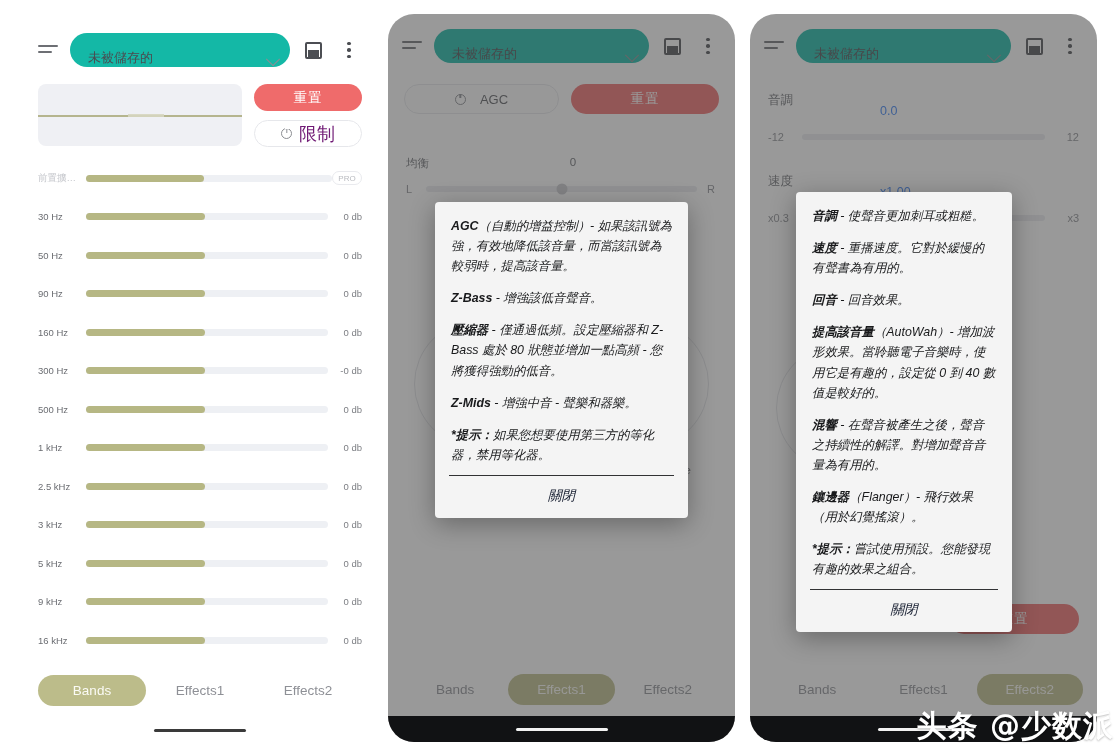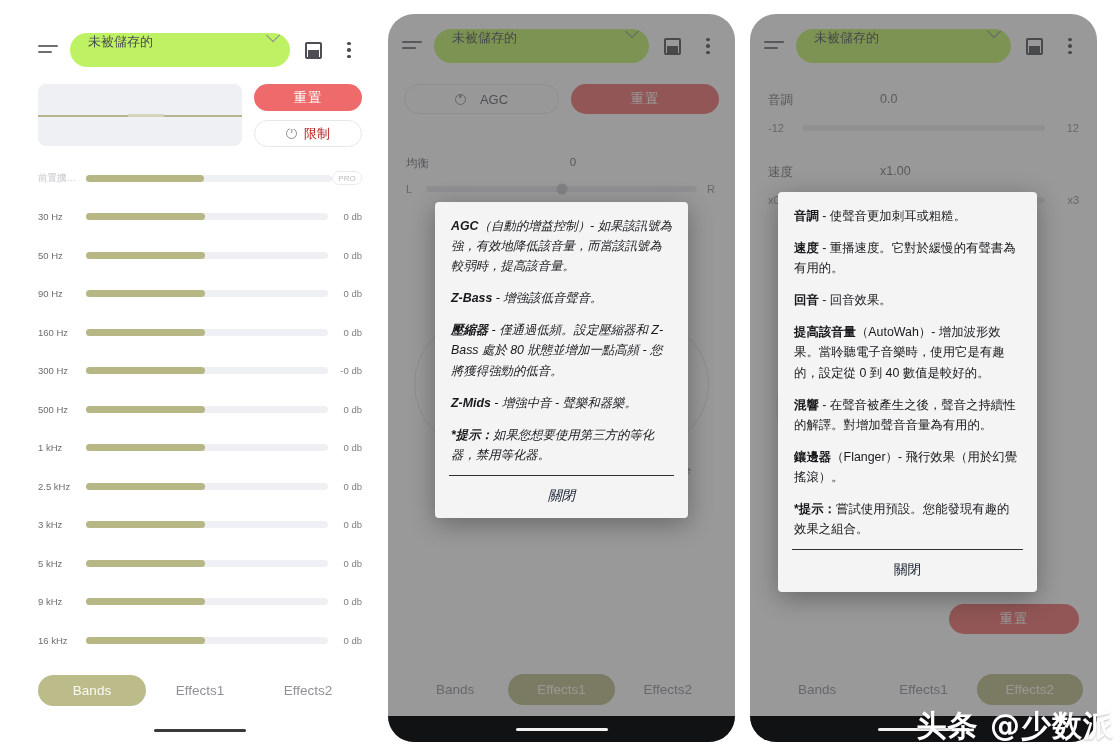--- a/index.html
+++ b/index.html
@@ -55,22 +55,22 @@
   }
   .hamburger { width: 22px; height: 16px; position: relative; flex: 0 0 auto; cursor: pointer; }
   .hamburger i {
     position: absolute; left: 0; height: 2px; border-radius: 1px; background: #6d6f74; display:block;
   }
   .hamburger i:nth-child(1){ top: 3px; width: 20px; }
   .hamburger i:nth-child(2){ top: 9px; width: 14px; }
 
   .preset-select {
     flex: 1 1 auto; height: 34px; border-radius: 17px;
-    background: #bef264;
-    display: flex; align-items: flex-start;
+    background: #14b8a6;
+    display: flex; align-items: flex-end;
     padding: 0 12px 0 18px;
     cursor: pointer;
     min-width: 0;
     gap: 32px;
   }
   .preset-select .label {
     flex: 1 1 auto; font-size: 13px; color: #4a4c51; white-space: nowrap; overflow: hidden;
   }
   .chev { width: 10px; height: 10px; border-right: 1.6px solid #8c8e93; border-bottom: 1.6px solid #8c8e93;
           transform: rotate(45deg) translate(-2px,-2px); flex: 0 0 auto; }
@@ -100,21 +100,21 @@
     content:""; position:absolute; left:44%; top:-1px; width:18%; height:3px; background:#d6d6c0; opacity:.9;
   }
   .p1-top-right { width: 108px; display: flex; flex-direction: column; gap: 9px; flex: 0 0 auto; }
   .reset-btn {
     height: 27px; border-radius: 14px; background: #ef6b6b; color: #fff;
     display:flex; align-items:center; justify-content:center; font-size: 13.5px; cursor:pointer;
     letter-spacing: 1px;
   }
   .limit-btn {
     height: 27px; border-radius: 14px; border: 1px solid #e6e7eb; background:#fff;
-    display:flex; align-items:center; justify-content:center; gap: 7px; font-size: 13px; color:#b91c1c; cursor:pointer;
+    display:flex; align-items:center; justify-content:center; gap: 7px; font-size: 18px; color:#701a75; cursor:pointer;
   }
   .power {
     width: 11px; height: 11px; border: 1.4px solid #8b8d92; border-radius: 50%; position: relative; flex: 0 0 auto;
   }
   .power::before{
     content:""; position:absolute; left:50%; top:-2.5px; width:1.4px; height:6px; background:#8b8d92;
     transform: translateX(-50%);
   }
   .power::after{
     content:""; position:absolute; left:50%; top:-3.2px; width:4px; height:3px; background:#fff; transform:translateX(-50%);
@@ -177,21 +177,21 @@
     font-size: 27px; color: #8c8e93;
   }
   .knob-label {
     position:absolute; display:flex; align-items:center; gap:7px; font-size: 11.5px; color:#74767b;
   }
 
   
   .slider-block { padding: 16px 18px 0 18px; }
   .sl-head { display:flex; font-size: 12.5px; color:#6d6f74; }
   .sl-head .n { width: 84px; }
-  .sl-head .v { flex:1 1 auto; text-align:left; padding-left: 28px; color:#737373; }
+  .sl-head .v { flex:1 1 auto; text-align:left; padding-left: 28px; color:#3b82f6;margin-top:12px; }
   .sl-row { display:flex; align-items:center; gap: 10px; margin-top: 13px; }
   .sl-row .edge { font-size: 11px; color:#8d8f94; width: 24px; }
   .sl-row .edge.r { text-align:right; }
   .sl-track { flex:1 1 auto; height: 6px; border-radius:3px; background:#ebecf0; position:relative; }
 
   .p3-reset {
     position:absolute; right: 18px; bottom: 108px;
     width: 130px; height: 30px; border-radius:16px; background:#ef6b6b; color:#fff;
     display:flex; align-items:center; justify-content:center; font-size:13.5px; letter-spacing:1px; cursor:pointer;
   }
@@ -201,21 +201,21 @@
     position: absolute; z-index: 60;
     background: #f4f4f4;
     border-radius: 4px;
     box-shadow: 0 6px 26px rgba(0,0,0,0.32);
     padding: 14px 16px 0 16px;
     font-size: 12.4px;
     line-height: 1.62;
     color: #18191b;
   }
   #dlg2 { left: 47px; top: 188px; width: 253px; font-style: italic; }
-  #dlg3 { left: 28px; top: 178px; width: 259px; }
+  #dlg3 { left: 46px; top: 178px; width: 216px; font-style: italic; }
   .dialog p { margin-bottom: 12px; }
   .dialog p:last-of-type { margin-bottom: 10px; }
   .dialog b { font-weight: bold; }
   .dialog .close-wrap { border-top: 1.3px solid #313234; margin: 0 -2px; }
   .dialog .close-btn {
     text-align:center; padding: 9px 0 11px 0; font-size: 13.5px; color:#0f172a; cursor:pointer;
   }
 
   
   .watermark {

